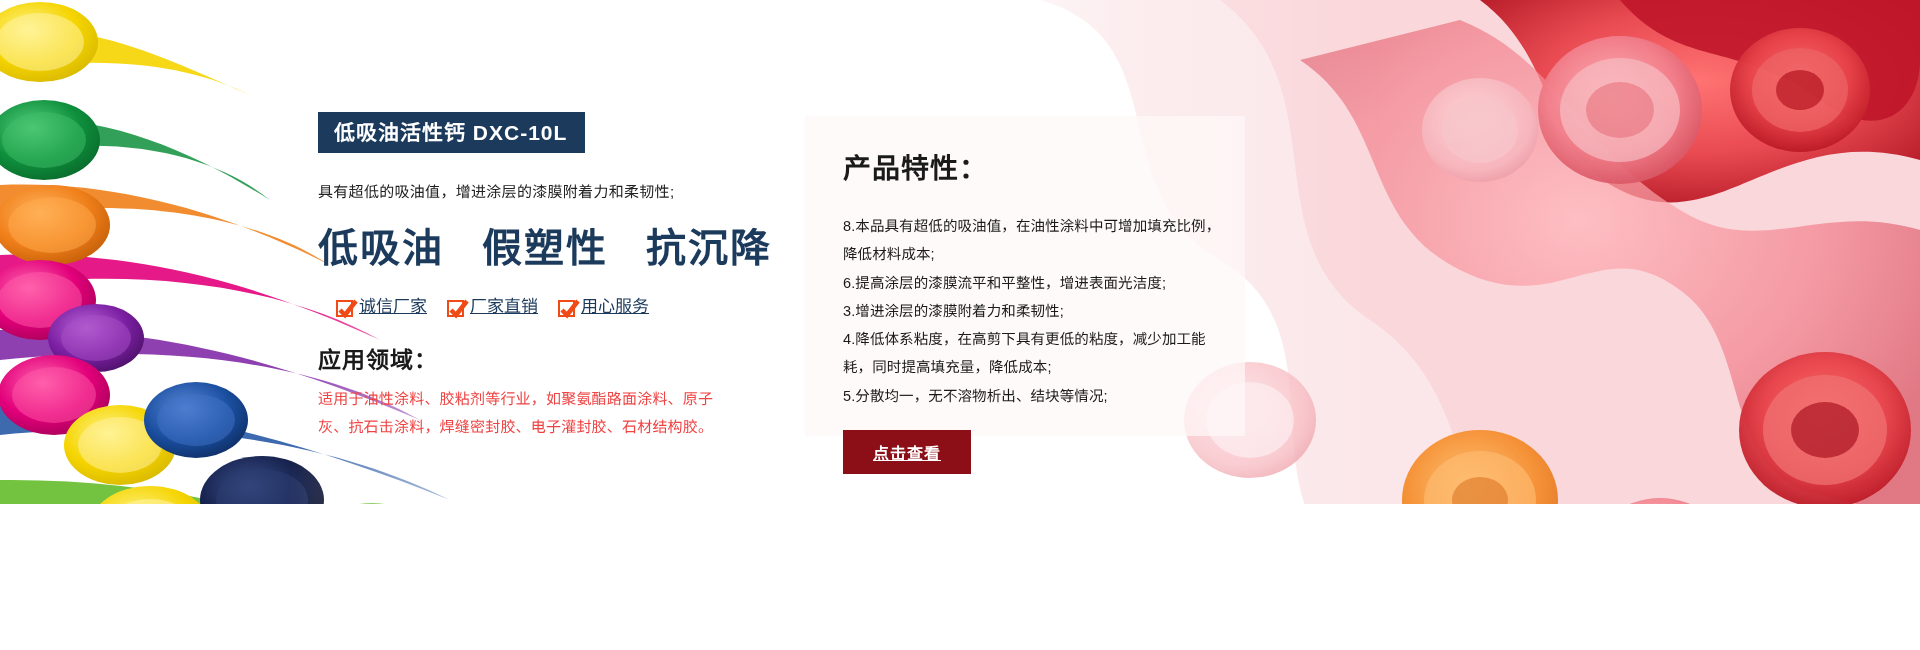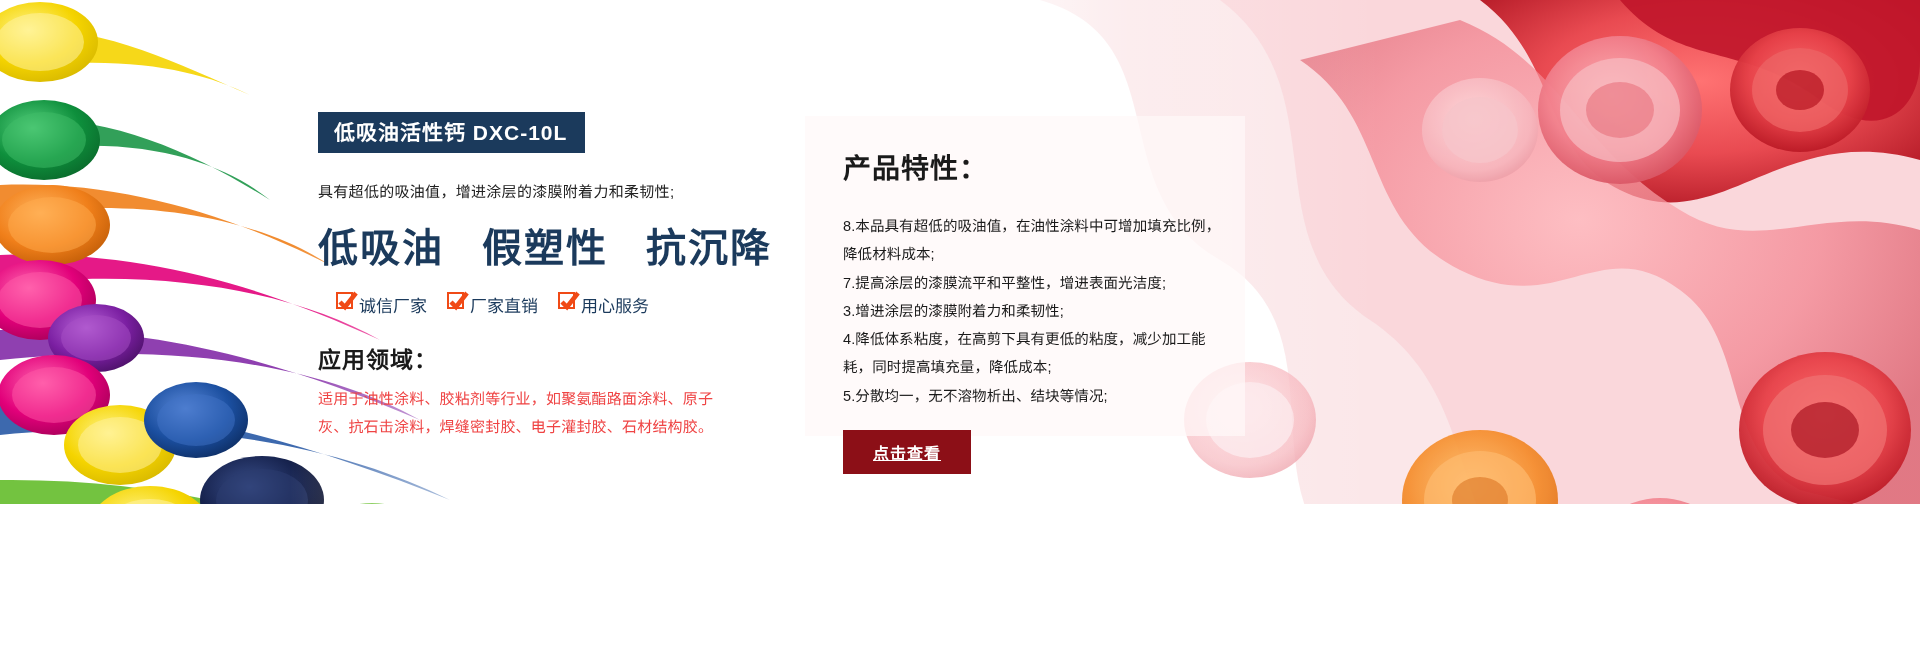--- a/index.html
+++ b/index.html
@@ -71,25 +71,26 @@
 
   .checks {
     margin-top: 18px;
     margin-left: 18px;
     display: flex;
     align-items: center;
     gap: 20px;
   }
   .check-item {
     display: flex;
-    align-items: flex-start;
+    align-items: flex-end;
     gap: 6px;
     font-size: 17px;
     color: #1b3a5c;
     white-space: nowrap;
+    text-decoration: underline;
   }
   .check-box {
     position: relative;
     width: 17px;
     height: 17px;
     border: 2px solid #f04a16;
     box-sizing: border-box;
     flex: 0 0 auto;
   }
   .check-box svg { position: absolute; left: -3px; top: -5px; }
@@ -403,21 +404,21 @@
 
     <div class="section-body">适用于油性涂料、胶粘剂等行业，如聚氨酯路面涂料、原子灰、抗石击涂料，焊缝密封胶、电子灌封胶、石材结构胶。</div>
   </div>
 
   <div class="panel">
     <div class="panel-inner">
       <div class="panel-title">产品特性：</div>
 
       <div class="panel-list">
         <div>8.本品具有超低的吸油值，在油性涂料中可增加填充比例，降低材料成本;</div>
-        <div>7.提高涂层的漆膜流平和平整性，增进表面光洁度;</div>
+        <div>6.提高涂层的漆膜流平和平整性，增进表面光洁度;</div>
         <div>3.增进涂层的漆膜附着力和柔韧性;</div>
         <div>4.降低体系粘度，在高剪下具有更低的粘度，减少加工能耗，同时提高填充量，降低成本;</div>
         <div>5.分散均一，无不溶物析出、结块等情况;</div>
       </div>
 
       <button class="cta">点击查看</button>
     </div>
   </div>
 
 </div>

